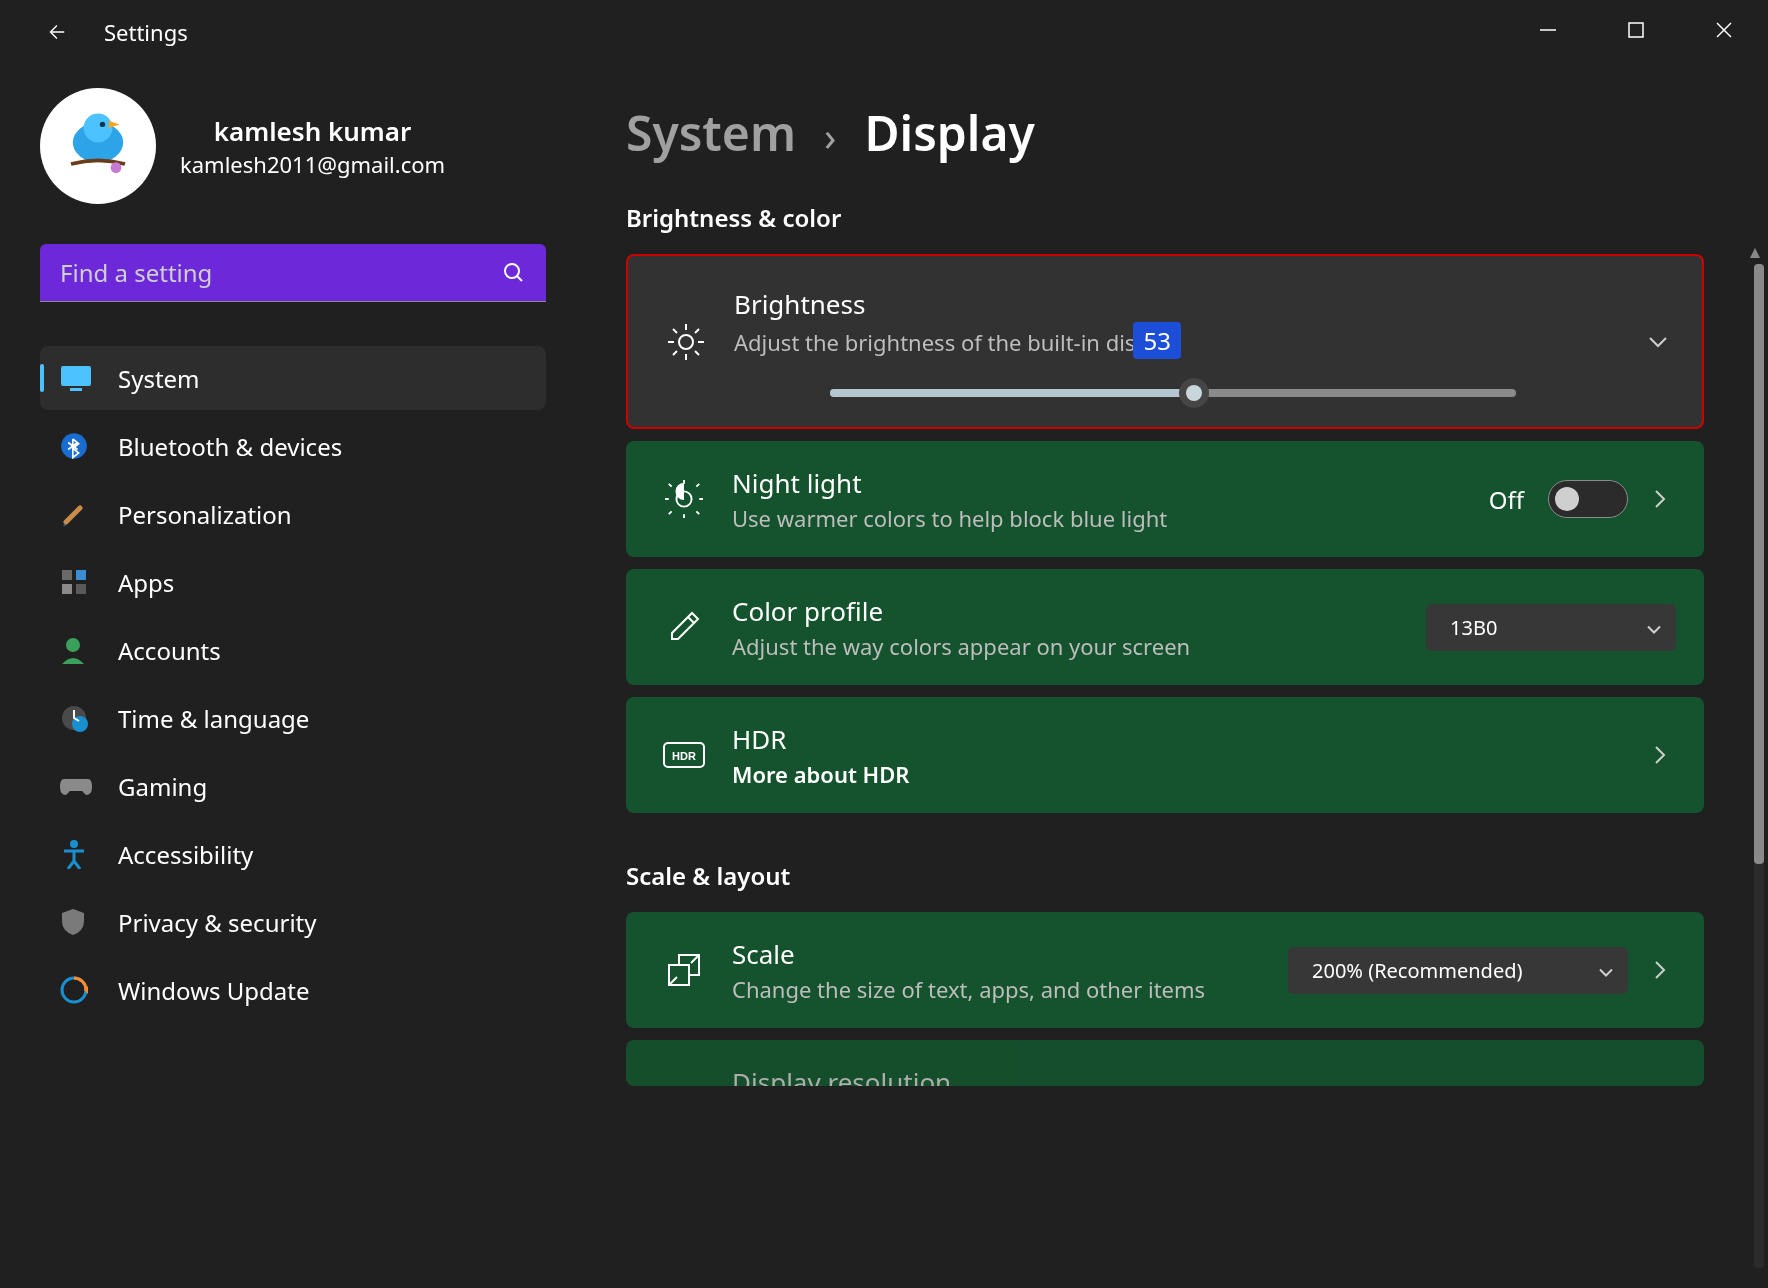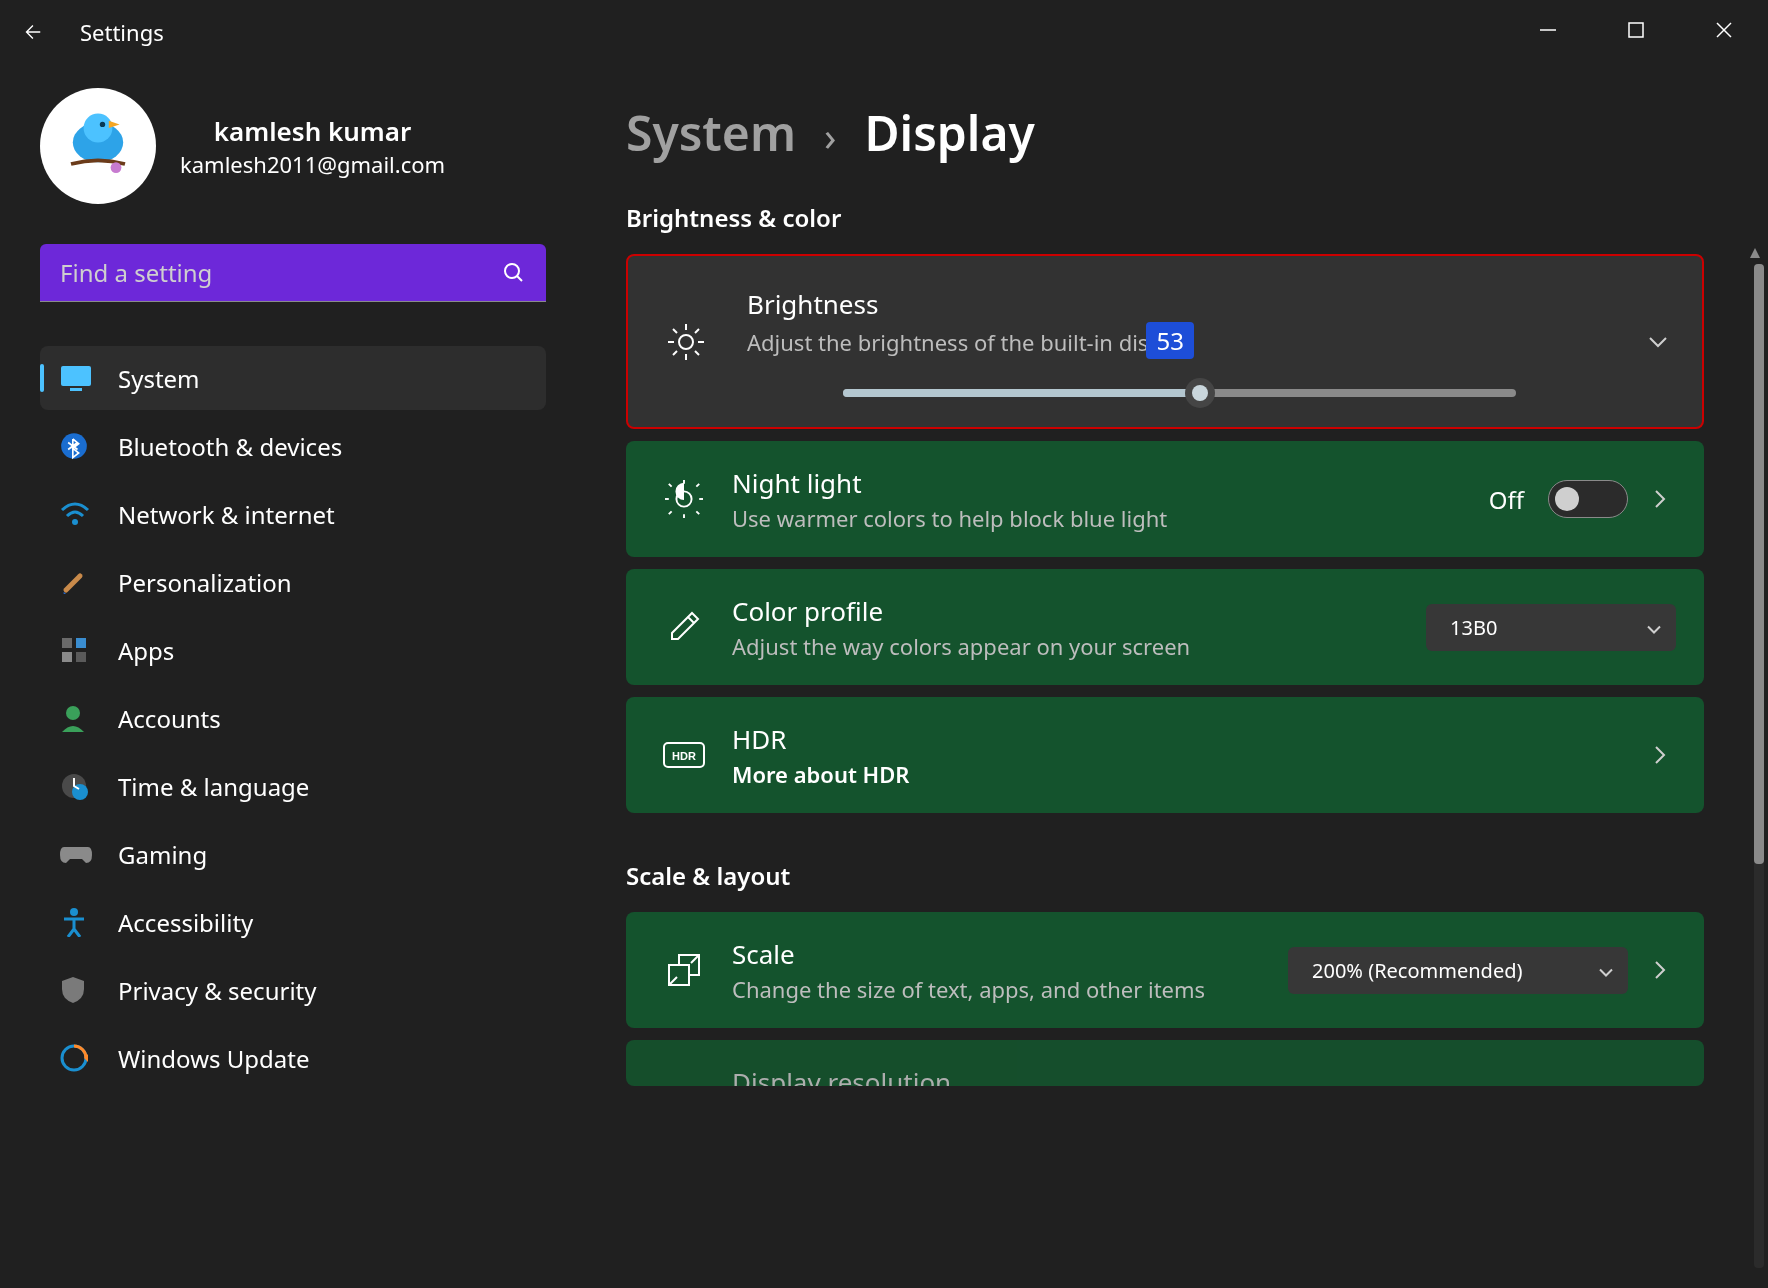--- a/index.html
+++ b/index.html
@@ -7,21 +7,21 @@
   body {
     background: #202020;
     color: #ffffff;
     font-family: "Segoe UI", system-ui, sans-serif;
     font-size: 21px;
     position: relative;
   }
   .window { position: relative; width: 100%; height: 100%; }
   .titlebar {
     display: flex; align-items: center; height: 64px;
-    padding-left: 8px;
+    padding-left: 32px;
   }
   .back-btn {
     width: 48px; height: 48px; display:flex; align-items:center; justify-content:center;
     color: #fff;
   }
   .app-title { margin-left: 24px; font-size: 22px; color: #fff; }
   .win-controls {
     position: absolute; top: 0; right: 0; display:flex;
   }
   .win-btn { width: 88px; height: 60px; display:flex; align-items:center; justify-content:center; color:#fff; }
@@ -65,21 +65,21 @@
     background:#14532d; border-radius: 8px; display:flex; align-items:center;
     padding: 24px 28px; position:relative;
   }
   .card.highlight { border: 2px solid #cc0000; background:#323232; padding-top:30px; padding-bottom:30px; }
   .card-icon { width: 60px; display:flex; align-items:center; justify-content:center; margin-right: 18px; flex-shrink:0; }
   .card-text { flex:1; min-width:0; }
   .card-title { font-size: 26px; color:#fff; }
   .card-sub { font-size: 22px; color:#bdbdbd; margin-top:2px; }
   .card-sub.bold { font-weight:600; color:#fff; }
   .chev { width:32px; display:flex; align-items:center; justify-content:center; color:#d0d0d0; margin-left:16px; }
-  .brightness-body { display:flex; flex-direction:column; flex:1;margin-left:13px; }
+  .brightness-body { display:flex; flex-direction:column; flex:1; }
   .brightness-top { display:flex; align-items:flex-start; }
   .brightness-sub-row { display:flex; align-items:center; }
   .brightness-value {
     background:#1d4ed8; border-radius:4px; padding: 2px 10px; font-size:24px;
     margin-left:-2px;
   }
   .slider-wrap { margin-top: 30px; padding-left: 96px; padding-right: 110px; }
   .slider { position:relative; height: 8px; background:#8a8a8a; border-radius:4px; }
   .slider-fill { position:absolute; left:0; top:0; bottom:0; background:#b4c7d0; border-radius:4px; width:53%; }
   .slider-thumb {
@@ -181,30 +181,20 @@
           <span>System</span>
         </div>
         <div class="nav-item">
           <span class="nav-icon">
               <svg width="28" height="28" viewBox="0 0 24 24">
                 <circle cx="12" cy="12" r="11" fill="#1a6dd0"></circle>
                 <path d="M11 6l5 4-5 4 5 4-5 4V6M7 9l8 6M7 15l8-6" stroke="#fff" stroke-width="1.4" fill="none"></path>
               </svg>
             </span>
           <span>Bluetooth &amp; devices</span>
-        </div>
-        <div class="nav-item">
-          <span class="nav-icon">
-              <svg width="30" height="24" viewBox="0 0 30 24">
-                <path d="M2 8 Q15 -4 28 8" stroke="#1a8fd0" stroke-width="3" fill="none"></path>
-                <path d="M7 14 Q15 6 23 14" stroke="#1a8fd0" stroke-width="3" fill="none"></path>
-                <circle cx="15" cy="20" r="3" fill="#1a8fd0"></circle>
-              </svg>
-            </span>
-          <span>Network &amp; internet</span>
         </div>
         <div class="nav-item">
           <span class="nav-icon">
               <svg width="28" height="28" viewBox="0 0 28 28">
                 <path d="M6 22 L20 8" stroke="#c98a4a" stroke-width="5" stroke-linecap="round"></path>
                 <path d="M4 24 Q2 26 6 26" fill="#2a6dd0"></path>
               </svg>
             </span>
           <span>Personalization</span>
         </div>

